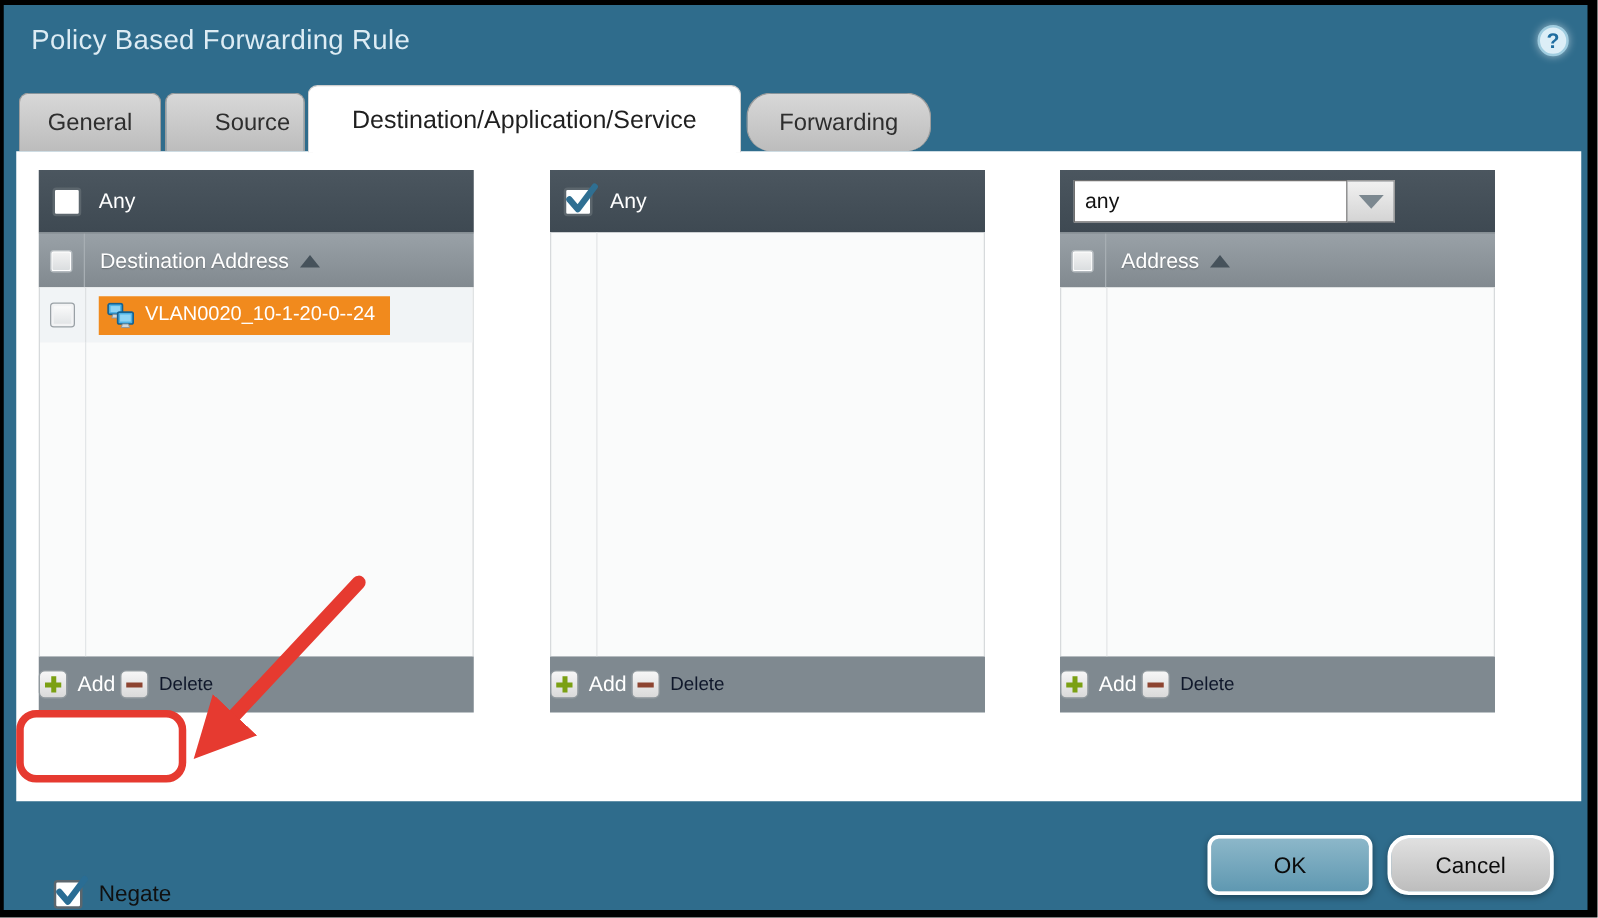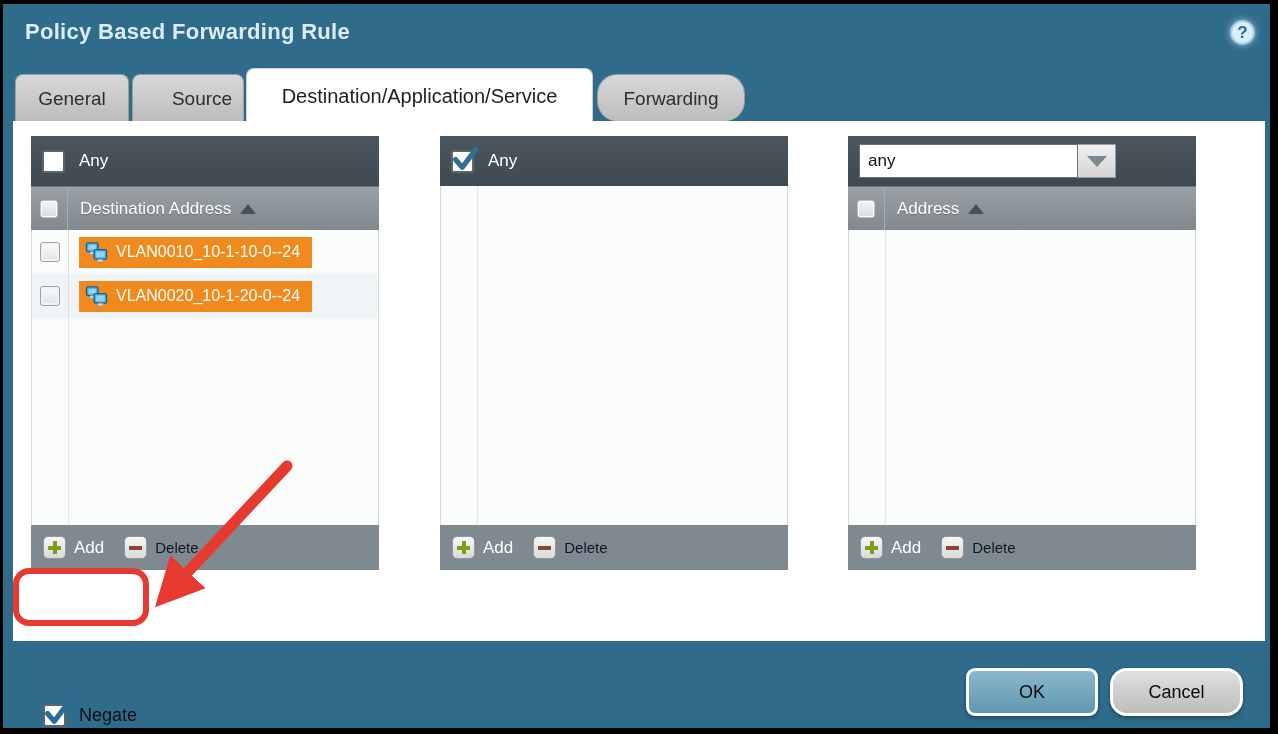--- a/index.html
+++ b/index.html
@@ -2,21 +2,21 @@
 <html><head>
 <meta charset="utf-8">
 <style>
   * { margin:0; padding:0; box-sizing:border-box; }
   html,body { width:1278px; height:734px; font-family:"Liberation Sans", sans-serif; }
   body { position:relative; background:#000; overflow:hidden; }
 
   .dialog { position:absolute; left:3px; top:4px; right:8px; bottom:6px; background:#2f6c8c; }
 
   
-  .title { position:absolute; left:22px; top:15px; font-size:22px; color:#ddecf4; letter-spacing:.3px;font-weight:bold; }
+  .title { position:absolute; left:22px; top:15px; font-size:22px; color:#ddecf4; letter-spacing:.3px; }
   .help { position:absolute; left:1227px; top:16px; width:25px; height:25px; border-radius:50%;
           background:#dceef7; border:2px solid #9fccdf; color:#1f6da0; font-size:17px; font-weight:bold;
           display:flex; align-items:center; justify-content:center; box-shadow:0 0 7px rgba(255,255,255,.55); cursor:pointer; }
 
   
   .tab { position:absolute; top:70px; height:47px; line-height:47px; text-align:center; font-size:19px;
          color:#2e2e2e; background:linear-gradient(#d8d8d8,#bcbcbc); border-radius:8px 8px 0 0;
          border:1px solid #9d9d9d; border-bottom:none; cursor:pointer; z-index:2; }
   .tab.active { top:64px; height:54px; line-height:54px; background:#fff; font-size:20px; color:#1f1f1f;
                 z-index:4; border-color:#cfcfcf; }
@@ -38,21 +38,21 @@
               flex:0 0 auto; border-top:1px solid #6f7a80; }
   .cbcell { width:37px; align-self:stretch; display:flex; align-items:center; justify-content:center;
             border-right:1px solid #a7aeb3; flex:0 0 auto; }
   .colname { display:flex; align-items:center; gap:9px; padding-left:12px; color:#fff; font-size:17px;
              text-shadow:0 1px 1px rgba(0,0,0,.25); cursor:pointer; }
   .sort-up { width:0; height:0; border-left:8px solid transparent; border-right:8px solid transparent;
              border-bottom:10px solid #46525b; }
   .pbody { flex:1 1 auto; background:#fafbfb; position:relative; border-left:1px solid #d7dadc; border-right:1px solid #d7dadc; }
   .body-divider { position:absolute; left:36px; top:0; bottom:0; width:1px; background:#e3e6e8; }
   .pfoot { height:45px; background:linear-gradient(#88929900,#0000) , #7f8990; background:#7f8990;
-           display:flex; align-items:center; gap:20px; padding-left:12px; flex:0 0 auto; }
+           display:flex; align-items:center; gap:4px; flex:0 0 auto; }
 
   
   .cb { background:#fff; border:2px solid #5c666d; border-radius:3px; position:relative; cursor:pointer; flex:0 0 auto; }
   .cb.big { width:23px; height:23px; }
   .cb.small { width:18px; height:18px; background:linear-gradient(#f4f4f4,#d9dcde); border:1px solid #b9bfc3;
               box-shadow:inset 0 0 0 1px #fff; }
   .cb.row-cb { width:20px; height:20px; background:linear-gradient(#fdfdfd,#dfe2e4); border:1px solid #9aa1a6;
                box-shadow:inset 0 0 0 2px #f2f3f4; }
   .cb svg { position:absolute; left:-2px; top:-6px; width:27px; height:27px; overflow:visible; }
 
@@ -123,36 +123,20 @@
         <span class="cbcell">
             <span class="cb small"></span>
           </span>
         <span class="colname">
           <span>Destination Address</span>
           <span class="sort-up"></span>
         </span>
       </div>
       <div class="pbody">
         <div class="body-divider"></div>
-        <div class="trow">
-          <span class="cbcell">
-              <span class="cb row-cb"></span>
-            </span>
-          <span class="chip">
-            <svg viewBox="0 0 24 22">
-              <rect x="1" y="1" width="12" height="9" rx="1.5" fill="#4db1e4" stroke="#16618f" stroke-width="1.4"></rect>
-              <rect x="3" y="3" width="8" height="5" fill="#8fd4f4"></rect>
-              <path d="M5 10 L9 10 L10 13 L4 13 Z" fill="#cfd6da" stroke="#8c959b" stroke-width="0.8"></path>
-              <rect x="9" y="8" width="13" height="10" rx="1.5" fill="#4db1e4" stroke="#16618f" stroke-width="1.4"></rect>
-              <rect x="11" y="10" width="9" height="6" fill="#8fd4f4"></rect>
-              <path d="M13 18 L18 18 L19 21 L12 21 Z" fill="#cfd6da" stroke="#8c959b" stroke-width="0.8"></path>
-            </svg>
-            <span>VLAN0010_10-1-10-0--24</span>
-          </span>
-        </div>
         <div class="trow alt">
           <span class="cbcell">
               <span class="cb row-cb"></span>
             </span>
           <span class="chip">
             <svg viewBox="0 0 24 22">
               <rect x="1" y="1" width="12" height="9" rx="1.5" fill="#4db1e4" stroke="#16618f" stroke-width="1.4"></rect>
               <rect x="3" y="3" width="8" height="5" fill="#8fd4f4"></rect>
               <path d="M5 10 L9 10 L10 13 L4 13 Z" fill="#cfd6da" stroke="#8c959b" stroke-width="0.8"></path>
               <rect x="9" y="8" width="13" height="10" rx="1.5" fill="#4db1e4" stroke="#16618f" stroke-width="1.4"></rect>

